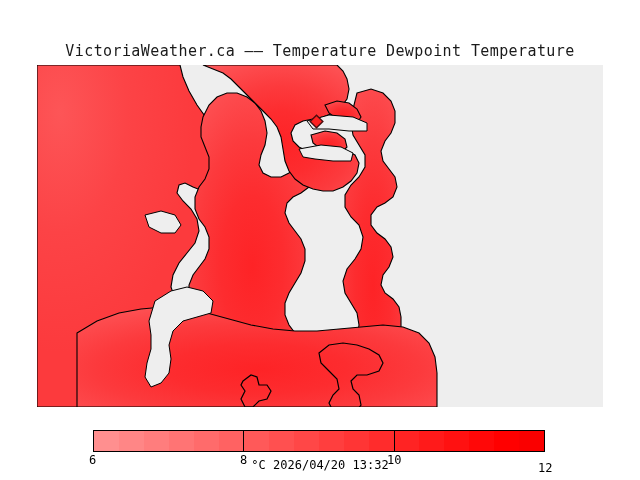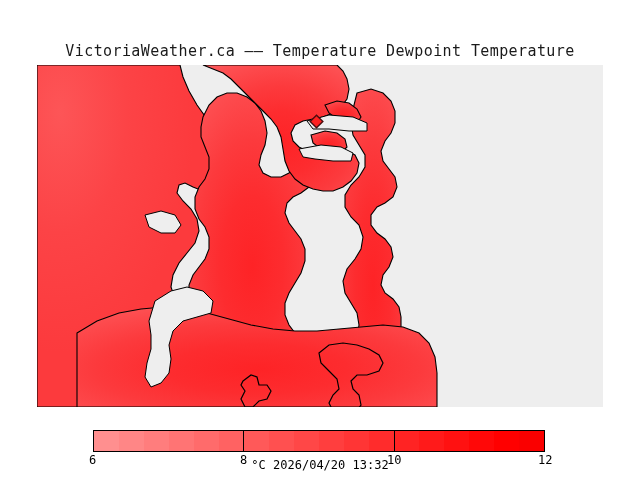--- a/index.html
+++ b/index.html
@@ -272,16 +272,16 @@
       <div class="cb-seg" style="background: rgb(255, 8, 8);"></div>
       <div class="cb-seg" style="background: rgb(255, 0, 0);"></div>
       <div class="cb-seg" style="background: rgb(250, 0, 0);"></div>
     </div>
   <div class="cb-tickline" style="left:150px;"></div>
   <div class="cb-tickline" style="left:301px;"></div>
 
   <div class="cb-ticklabel" style="left:-4px;">6</div>
   <div class="cb-ticklabel" style="left:147px;">8</div>
   <div class="cb-ticklabel" style="left:294px;">10</div>
-  <div class="cb-ticklabel" style="left:445px;">12</div>
+  <div class="cb-ticklabel" style="left:445px;margin-top:8px;">12</div>
 </div>
 
 <div id="colorbar-caption">°C  2026/04/20 13:32</div>
 
 </body></html>

